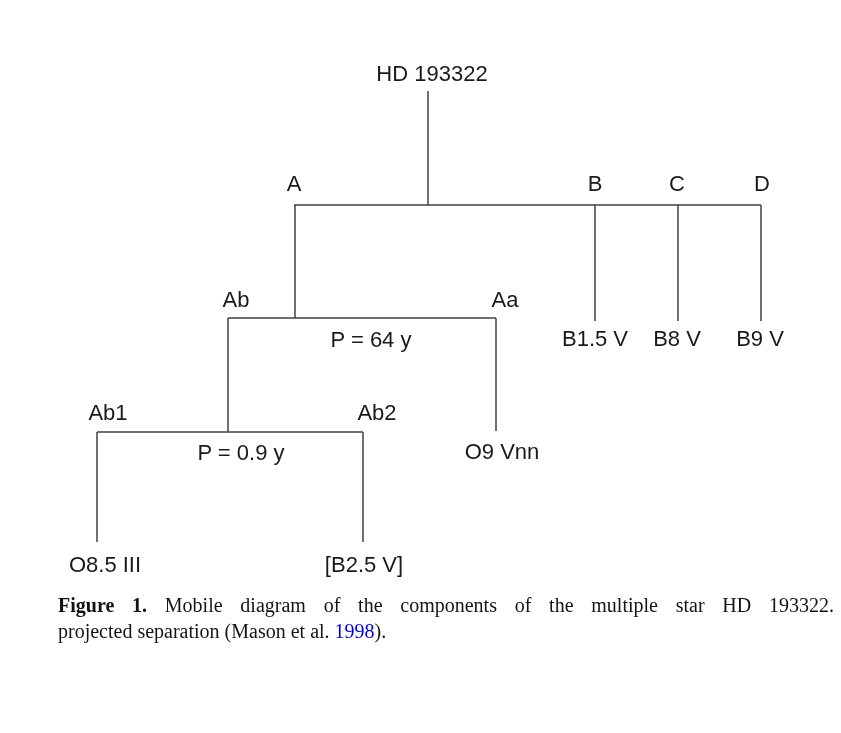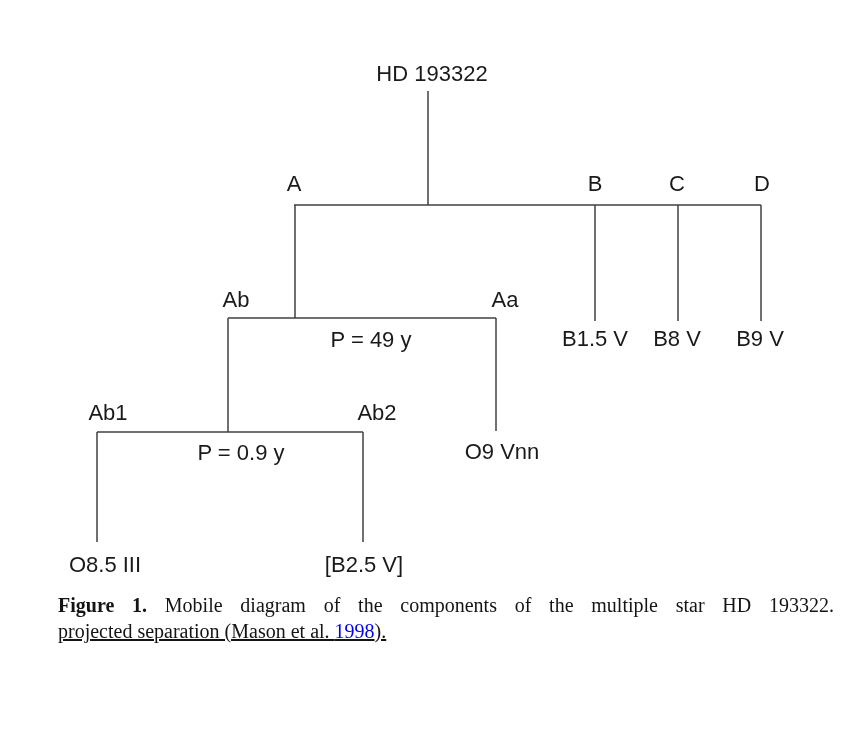--- a/index.html
+++ b/index.html
@@ -21,21 +21,21 @@
     position:absolute;
     left:58px;
     top:548px;
     width:776px;
     font-family:"Liberation Serif",serif;
     font-size:20px;
     line-height:26px;
     color:#141414;
   }
   .cline{text-align:justify;text-align-last:justify;}
-  .cline.last{text-align:right;text-align-last:left;text-decoration:underline;}
+  .cline.last{text-align:right;text-align-last:left;}
   .caption .bold{font-weight:bold;}
   .caption .link{color:#0000ee;}
 </style>
 </head>
 <body>
 
 <div class="page">
 
   <svg class="lines" width="841" height="545">
     <line x1="428" y1="47" x2="428" y2="161"></line>
@@ -56,21 +56,21 @@
 
   <span class="dlabel" style="left:294px;top:140px">A</span>
   <span class="dlabel" style="left:595px;top:140px">B</span>
   <span class="dlabel" style="left:677px;top:140px">C</span>
   <span class="dlabel" style="left:762px;top:140px">D</span>
 
 
   <span class="dlabel" style="left:236px;top:256px">Ab</span>
   <span class="dlabel" style="left:505px;top:256px">Aa</span>
 
-  <span class="dlabel" style="left:371px;top:296px">P = 49 y</span>
+  <span class="dlabel" style="left:371px;top:296px">P = 64 y</span>
 
   <span class="dlabel" style="left:595px;top:295px">B1.5 V</span>
   <span class="dlabel" style="left:677px;top:295px">B8 V</span>
   <span class="dlabel" style="left:760px;top:295px">B9 V</span>
 
   <span class="dlabel" style="left:108px;top:369px">Ab1</span>
   <span class="dlabel" style="left:377px;top:369px">Ab2</span>
 
   <span class="dlabel" style="left:241px;top:409px">P = 0.9 y</span>
   <span class="dlabel" style="left:502px;top:408px">O9 Vnn</span>

